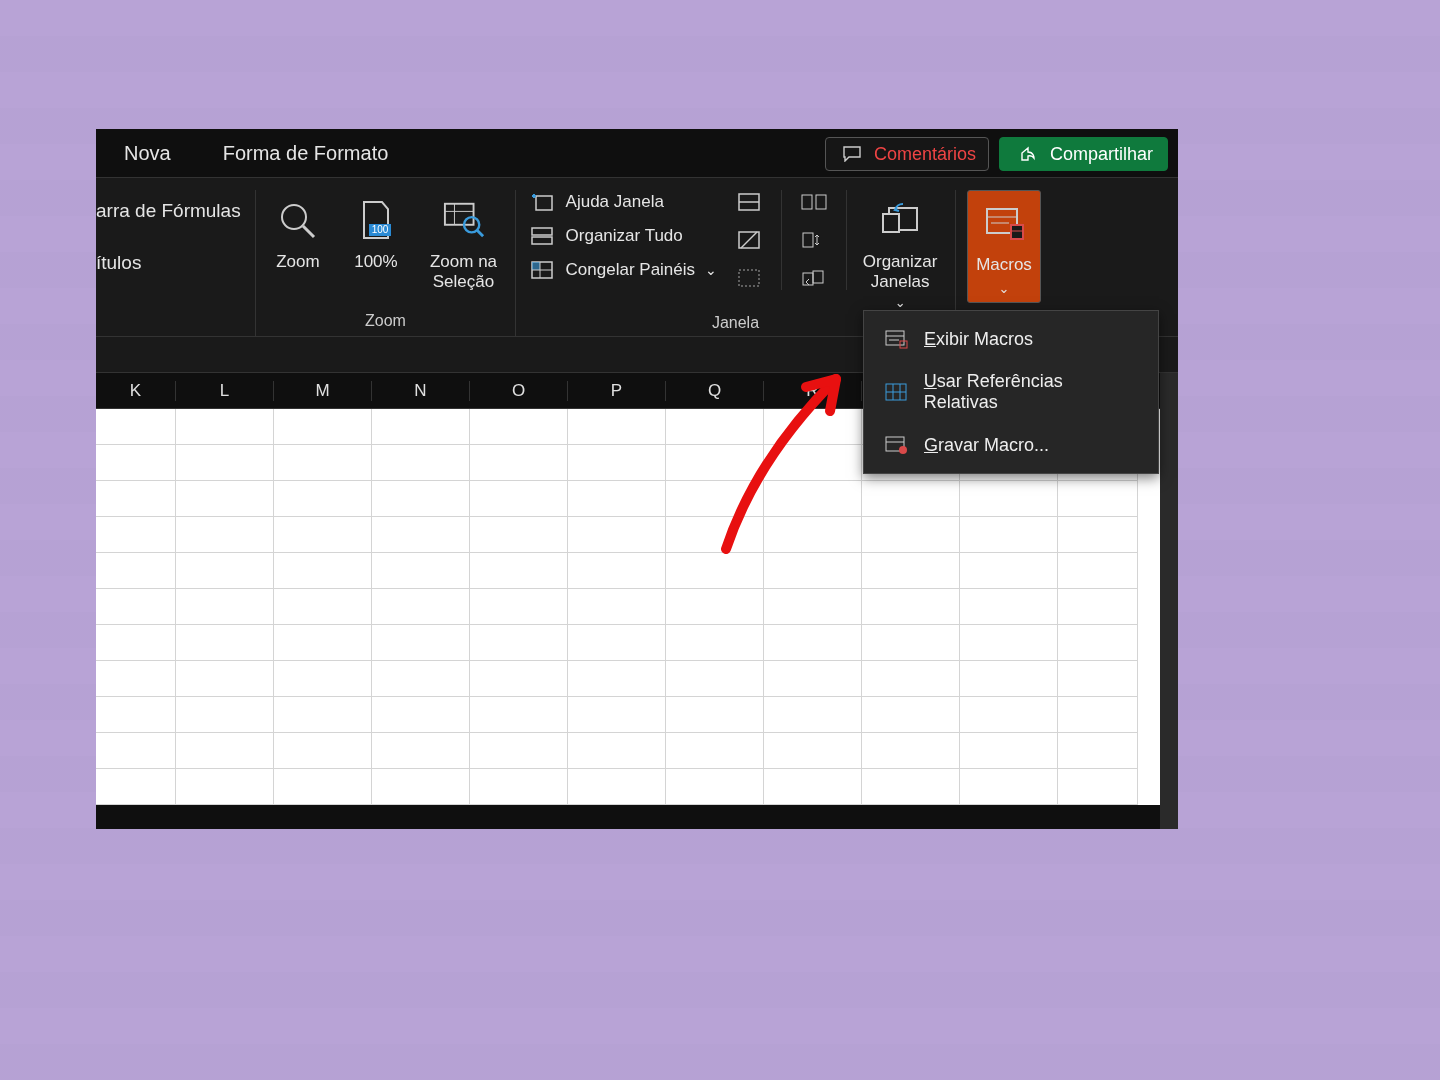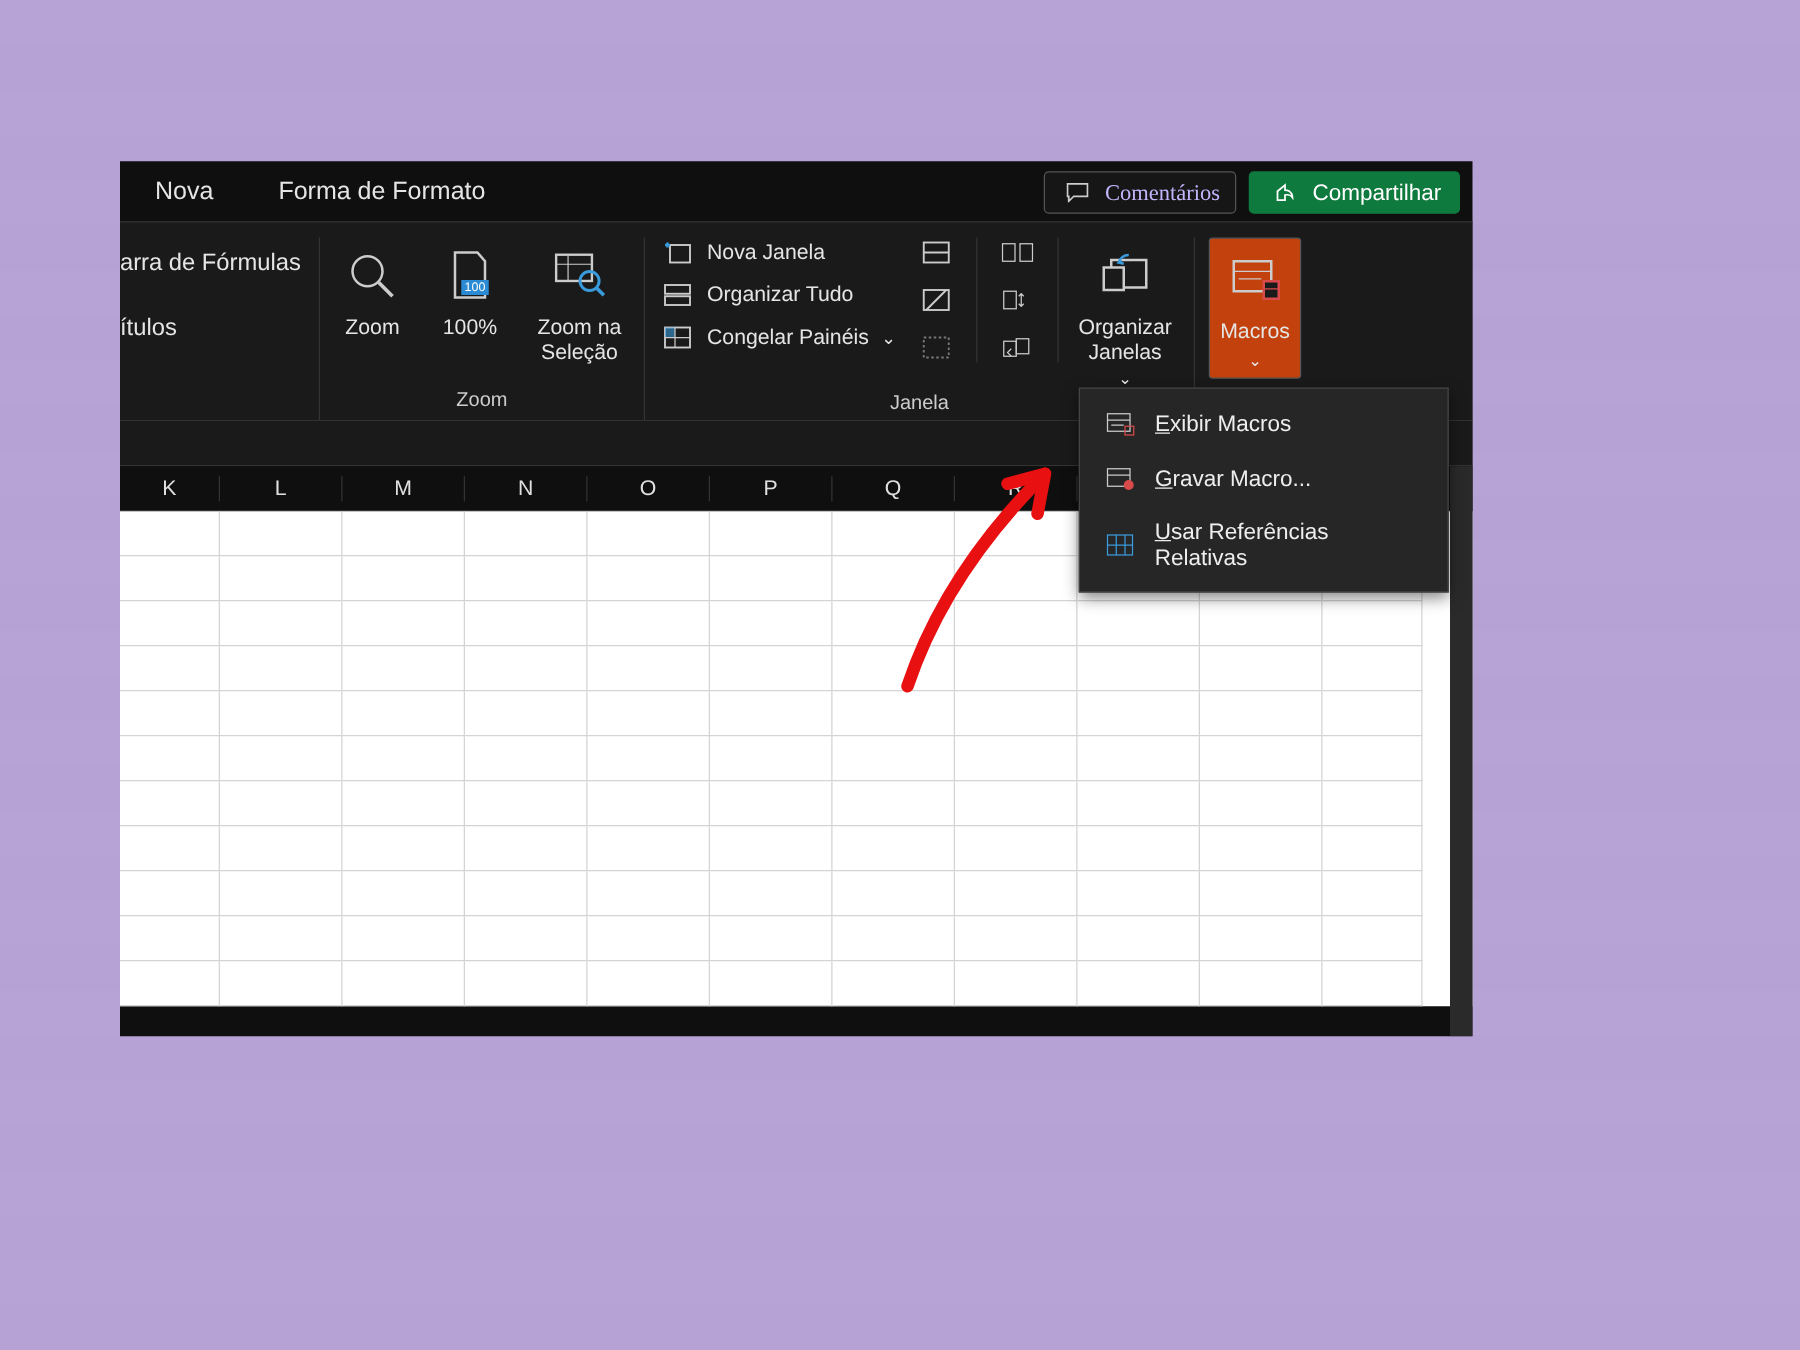--- a/index.html
+++ b/index.html
@@ -43,28 +43,27 @@
   .right-actions {
     position: absolute;
     right: 10px;
     top: 8px;
     display: flex;
     gap: 10px;
   }
   .btn-outline {
     background: #161616;
     border: 1px solid #555;
-    color: #c4b5fd;
+    color: #ef4444;
     font-size: 18px;
     padding: 4px 12px;
     border-radius: 4px;
     display: flex;
     align-items: center;
     gap: 8px;
-    font-family: Liberation Serif, serif;
   }
   .btn-green {
     background: #0f7a3d;
     border: 1px solid #0f7a3d;
     color: #fff;
     font-size: 18px;
     padding: 4px 14px;
     border-radius: 4px;
     display: flex;
     align-items: center;
@@ -261,21 +260,21 @@
       <div class="items" style="gap:10px">
         <div class="vlist">
           <div class="vlist-item">
             <span class="icon-box">
               <svg width="24" height="20" viewBox="0 0 24 20">
                   <rect x="6" y="4" width="16" height="14" fill="none" stroke="#ccc" stroke-width="1.5"></rect>
                   <line x1="2" y1="4" x2="6" y2="4" stroke="#3a9bdc" stroke-width="2"></line>
                   <line x1="4" y1="2" x2="4" y2="6" stroke="#3a9bdc" stroke-width="2"></line>
                 </svg>
             </span>
-            <span>Nova Janela</span>
+            <span>Ajuda Janela</span>
           </div>
           <div class="vlist-item">
             <span class="icon-box">
               <svg width="24" height="20" viewBox="0 0 24 20">
                   <rect x="2" y="2" width="20" height="7" fill="none" stroke="#ccc" stroke-width="1.5"></rect>
                   <rect x="2" y="11" width="20" height="7" fill="none" stroke="#ccc" stroke-width="1.5"></rect>
                 </svg>
             </span>
             <span>Organizar Tudo</span>
           </div>
@@ -547,38 +546,38 @@
             <line x1="2" y1="7" x2="20" y2="7" stroke="#ccc"></line>
             <line x1="5" y1="11" x2="15" y2="11" stroke="#ccc"></line>
             <rect x="16" y="12" width="7" height="7" fill="none" stroke="#d94a4a"></rect>
           </svg>
       </span>
       <span><u>E</u><span>xibir Macros</span></span>
     </div>
     <div class="menu-item">
       <span class="icon-box">
         <svg width="24" height="20" viewBox="0 0 24 20">
-            <rect x="2" y="2" width="18" height="14" fill="none" stroke="#ccc"></rect>
-            <line x1="2" y1="7" x2="20" y2="7" stroke="#ccc"></line>
-            <circle cx="19" cy="15" r="4" fill="#d94a4a"></circle>
-          </svg>
-      </span>
-      <span><u>G</u><span>ravar Macro...</span></span>
-    </div>
-    <div class="menu-item">
-      <span class="icon-box">
-        <svg width="24" height="20" viewBox="0 0 24 20">
             <rect x="2" y="2" width="20" height="16" fill="none" stroke="#3a9bdc"></rect>
             <line x1="2" y1="10" x2="22" y2="10" stroke="#3a9bdc"></line>
             <line x1="9" y1="2" x2="9" y2="18" stroke="#3a9bdc"></line>
             <line x1="16" y1="2" x2="16" y2="18" stroke="#3a9bdc"></line>
           </svg>
       </span>
       <span><u>U</u><span>sar Referências Relativas</span></span>
     </div>
+    <div class="menu-item">
+      <span class="icon-box">
+        <svg width="24" height="20" viewBox="0 0 24 20">
+            <rect x="2" y="2" width="18" height="14" fill="none" stroke="#ccc"></rect>
+            <line x1="2" y1="7" x2="20" y2="7" stroke="#ccc"></line>
+            <circle cx="19" cy="15" r="4" fill="#d94a4a"></circle>
+          </svg>
+      </span>
+      <span><u>G</u><span>ravar Macro...</span></span>
+    </div>
   </div>
 
   <svg class="arrow-svg" width="200" height="220" viewBox="0 0 200 220">
     <path d="M40 200 Q 70 110 150 30" fill="none" stroke="#e81010" stroke-width="10" stroke-linecap="round"></path>
     <path d="M150 30 L120 38 M150 30 L144 62" fill="none" stroke="#e81010" stroke-width="10" stroke-linecap="round"></path>
   </svg>
 
 </div>
 
 </body></html>

